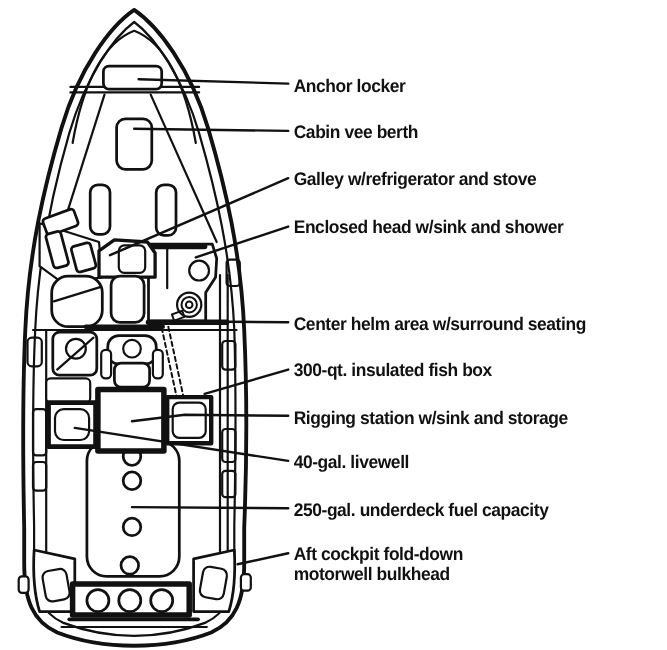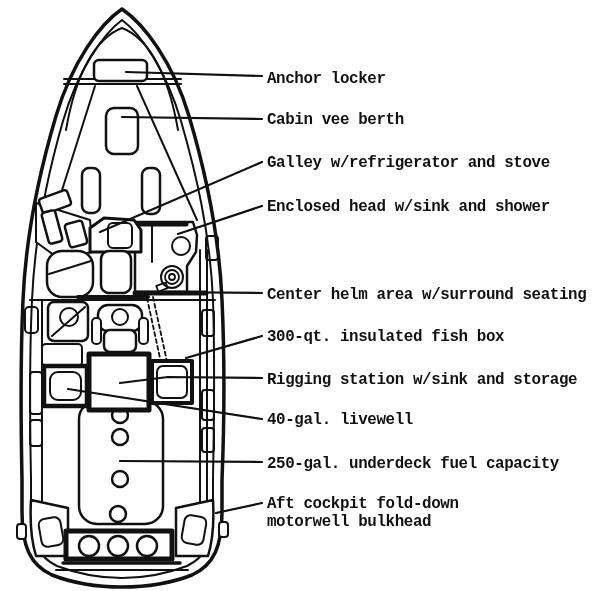--- a/index.html
+++ b/index.html
@@ -1,20 +1,20 @@
 <!DOCTYPE html>
 <html><head>
 <meta charset="utf-8">
 <style>
   html,body{margin:0;padding:0;background:#ffffff;}
   #stage{
     position:relative;
     width:606px;height:591px;
     background:#ffffff;
-    font-family:Liberation Mono, monospace;
+    font-family:Liberation Sans, sans-serif;
     overflow:hidden;
   }
   #boat-svg{position:absolute;left:0;top:0;}
   .label{
     position:absolute;
     left:267px;
     color:#111111;
     font-weight:700;
     font-size:16.5px;
     line-height:18px;

